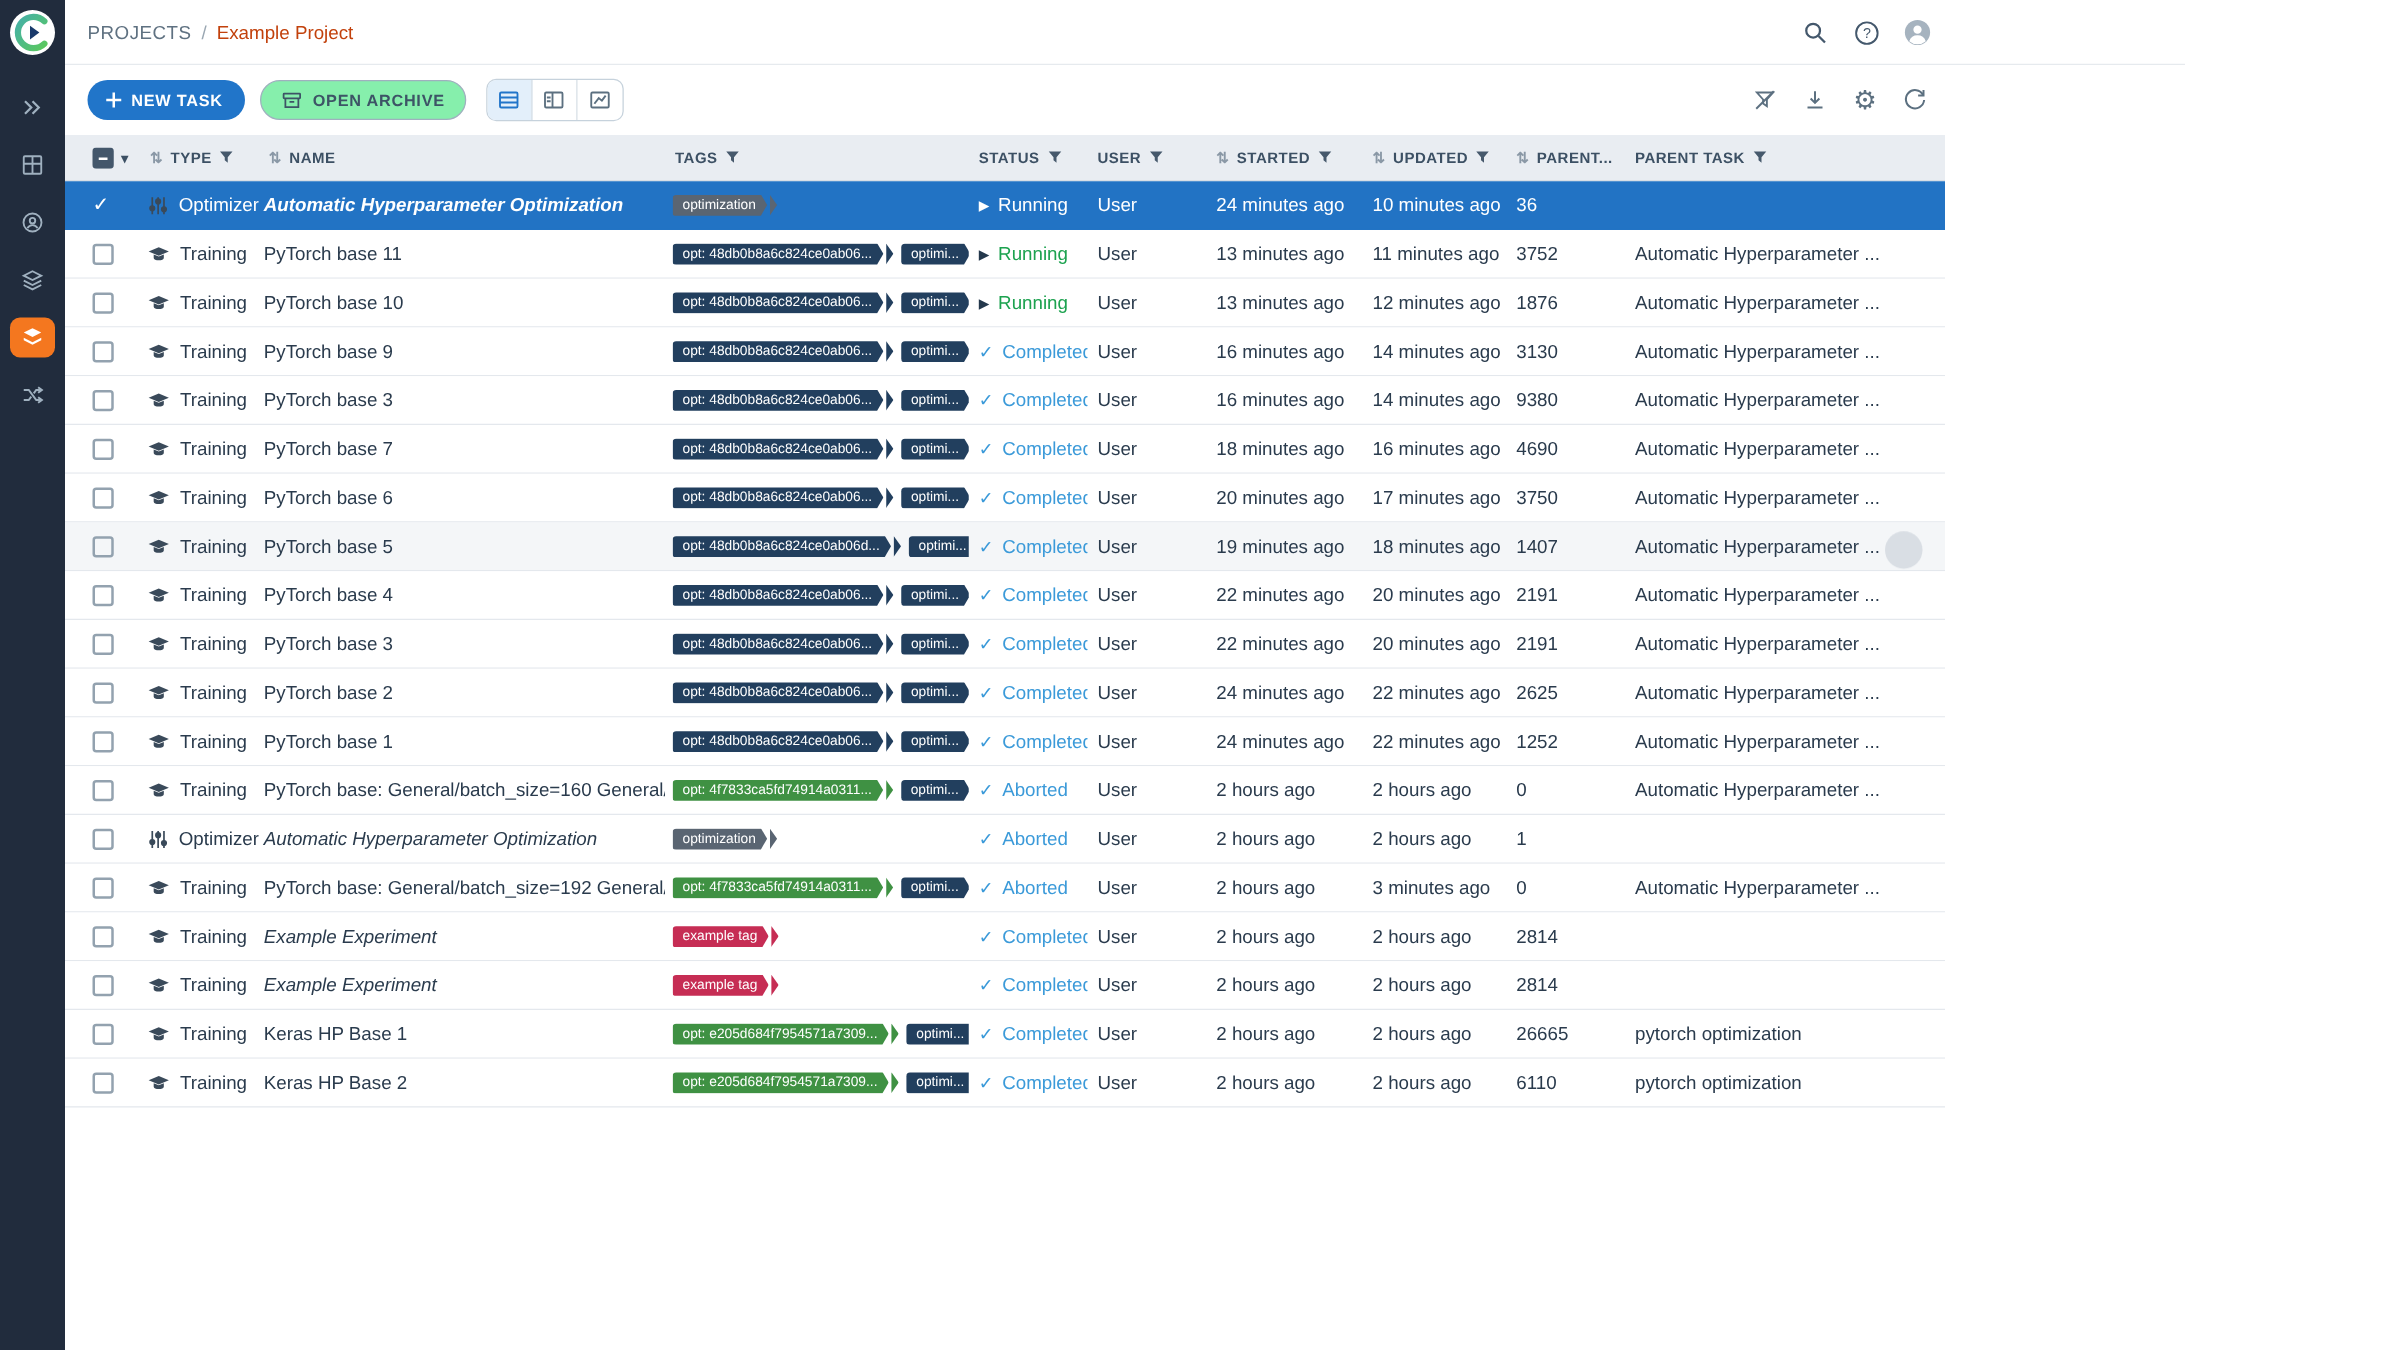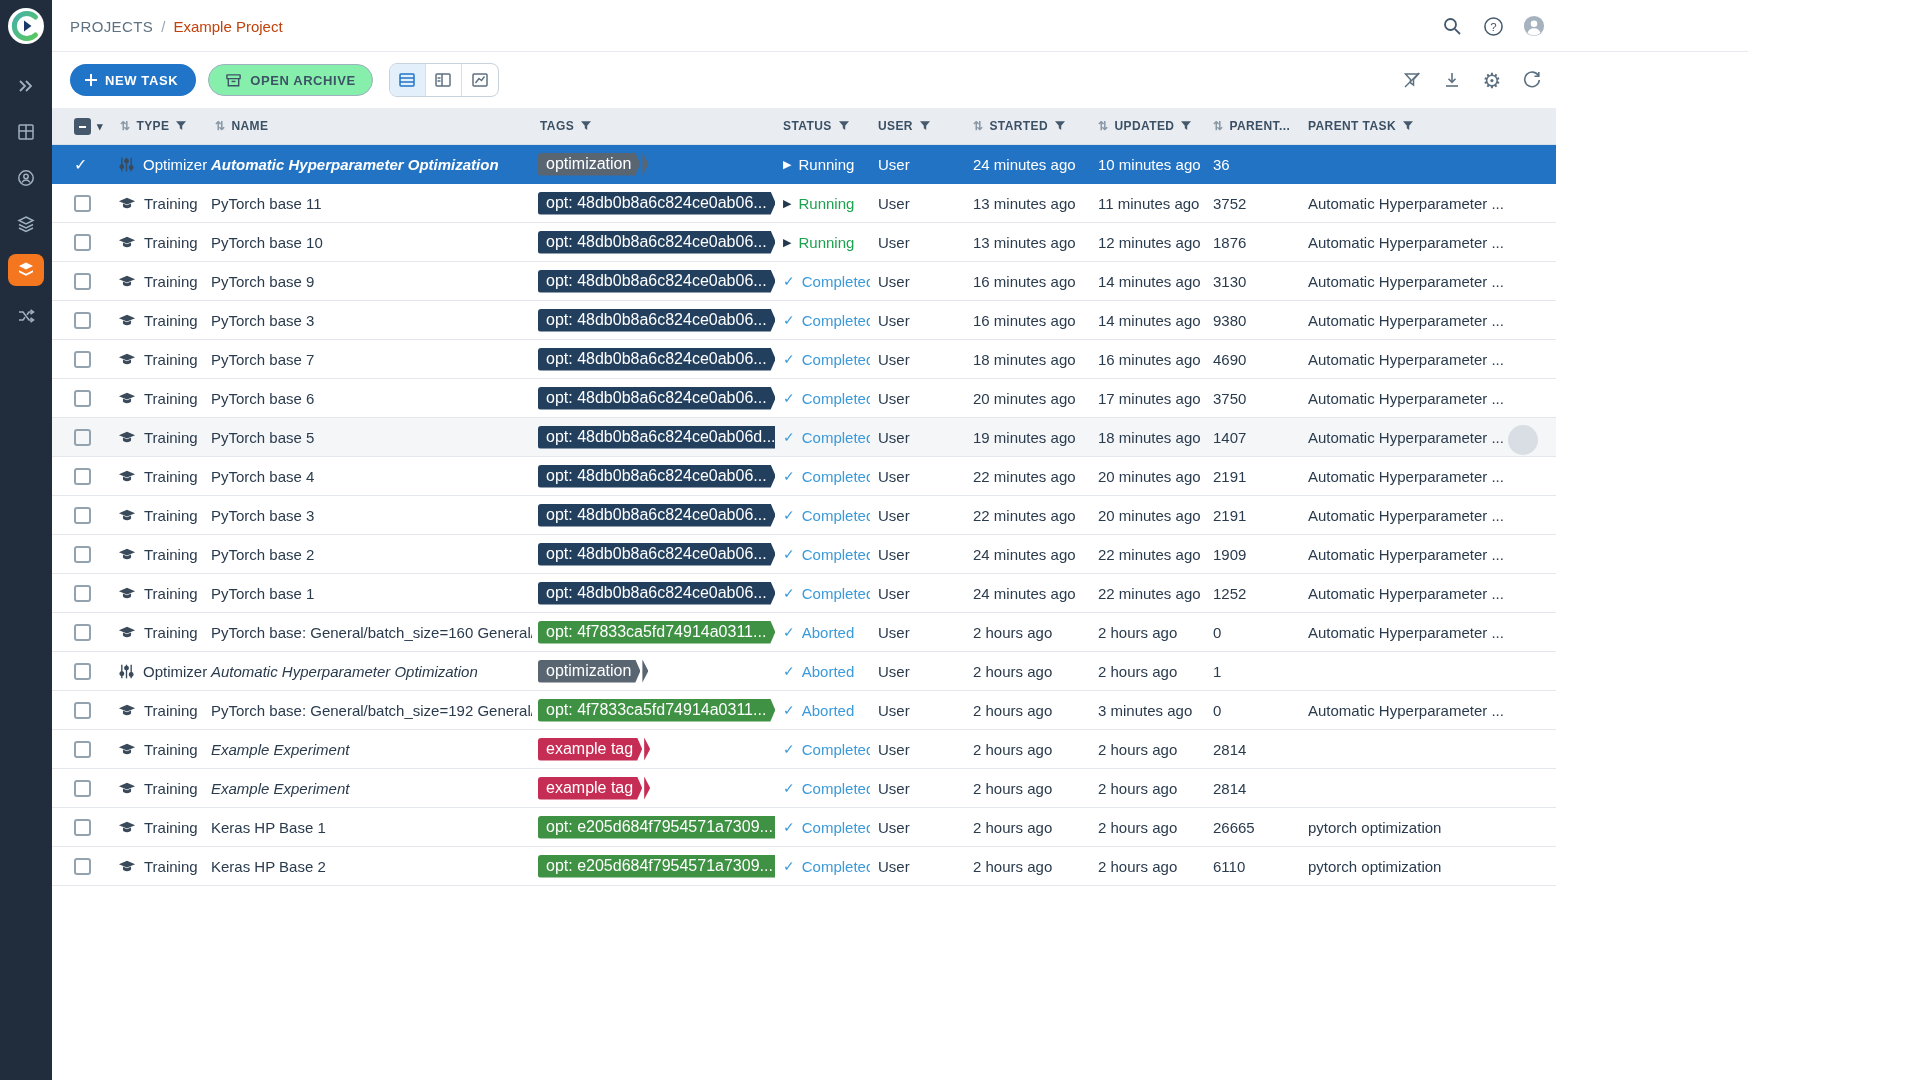--- a/index.html
+++ b/index.html
@@ -72,21 +72,21 @@
   .checkbox.filled { background:#44576b; border-color:#44576b; position:relative; }
   .checkbox.filled::after { content:""; position:absolute; left:3px; top:6px; width:7px; height:2px; background:#fff; }
   .rowcheck { color:#fff; font-size:16px; }
   .col-type { gap:8px; padding-left:6px; }
   .type-icon { width:18px; height:18px; color:#3a4a5a; display:flex; align-items:center; }
   .col-name { padding-left:4px; }
   .name.italic { font-style:italic; }
   .row.selected .name { font-weight:bold; }
   .col-tags { gap:6px; padding-left:6px; }
   .tag { display:inline-flex; align-items:stretch; flex:0 0 auto; }
-  .tag-body { color:#fff; font-size:16px; padding:2px 9px 3px 8px; border-radius:3px 0 0 3px;
+  .tag-body { color:#fff; font-size:11px; padding:2px 9px 3px 8px; border-radius:3px 0 0 3px;
     clip-path:polygon(0 0, calc(100% - 5px) 0, 100% 50%, calc(100% - 5px) 100%, 0 100%); white-space:nowrap; }
   .tag-tip { width:6px; margin-left:2px; clip-path:polygon(0 0, 100% 50%, 0 100%); }
   .col-status { gap:7px; }
   .status-icon { font-size:11px; }
   .status-running .status-icon { color:#24384c; }
   .status-running .status-label { color:#1ca24f; }
   .status-completed .status-icon, .status-aborted .status-icon { color:#3b9ad9; font-size:14px; }
   .status-completed .status-label, .status-aborted .status-label { color:#3b9ad9; }
   .col-parent { color:#2a3b4d; }
 
@@ -838,21 +838,21 @@
           <div class="cell col-user">
             <span>User</span>
           </div>
           <div class="cell col-started">
             <span>24 minutes ago</span>
           </div>
           <div class="cell col-updated">
             <span>22 minutes ago</span>
           </div>
           <div class="cell col-iteration">
-            <span>1909</span>
+            <span>2625</span>
           </div>
           <div class="cell col-parent">
             <span>Automatic Hyperparameter ...</span>
           </div>
         </div>
         <div class="grid row">
           <div class="cell col-check">
             <span class="checkbox"></span>
           </div>
           <div class="cell col-type">

